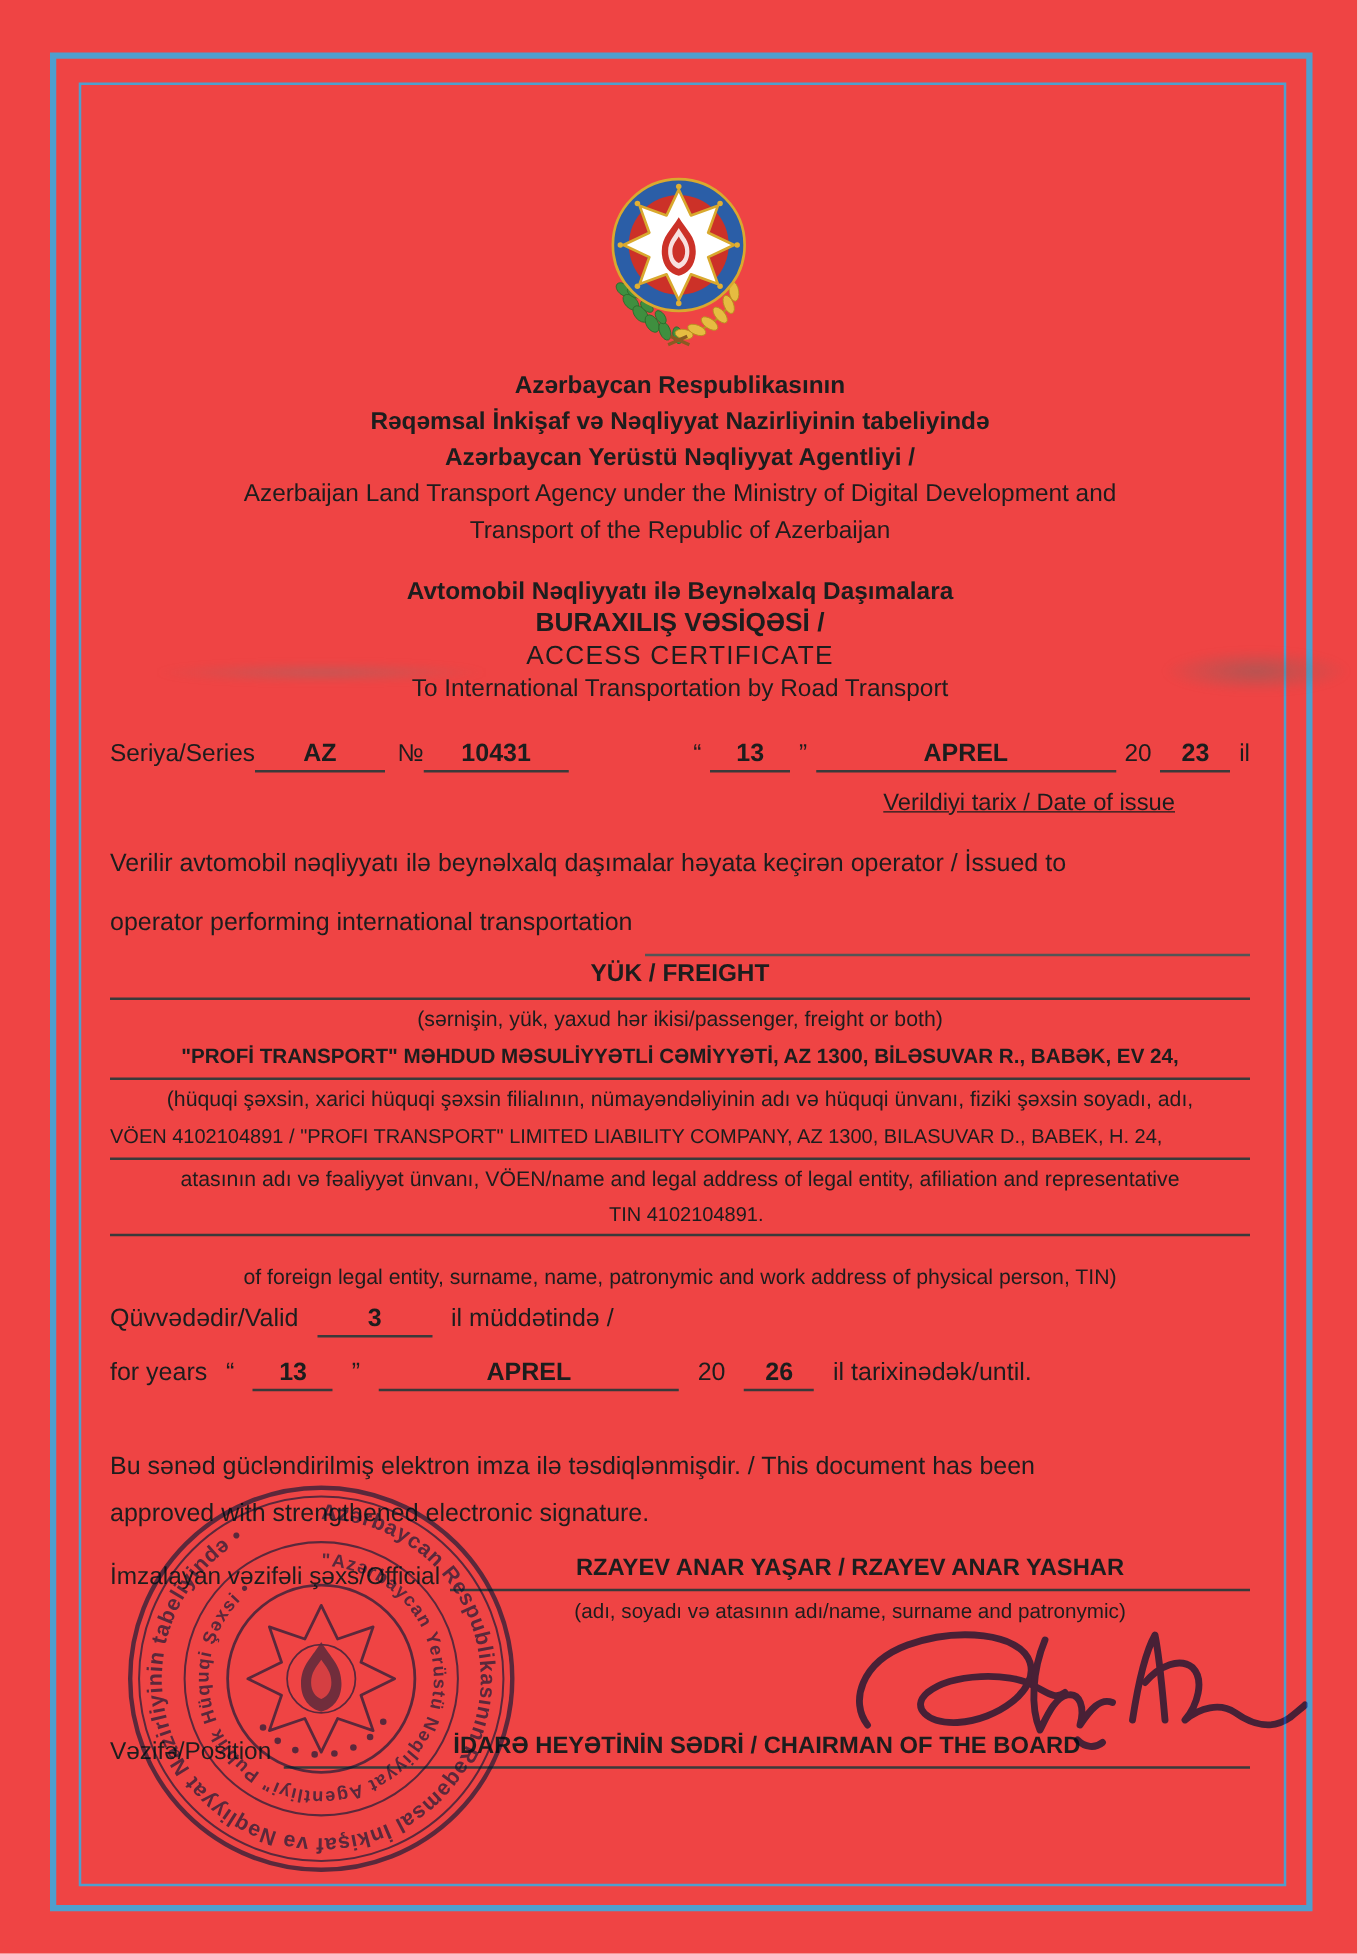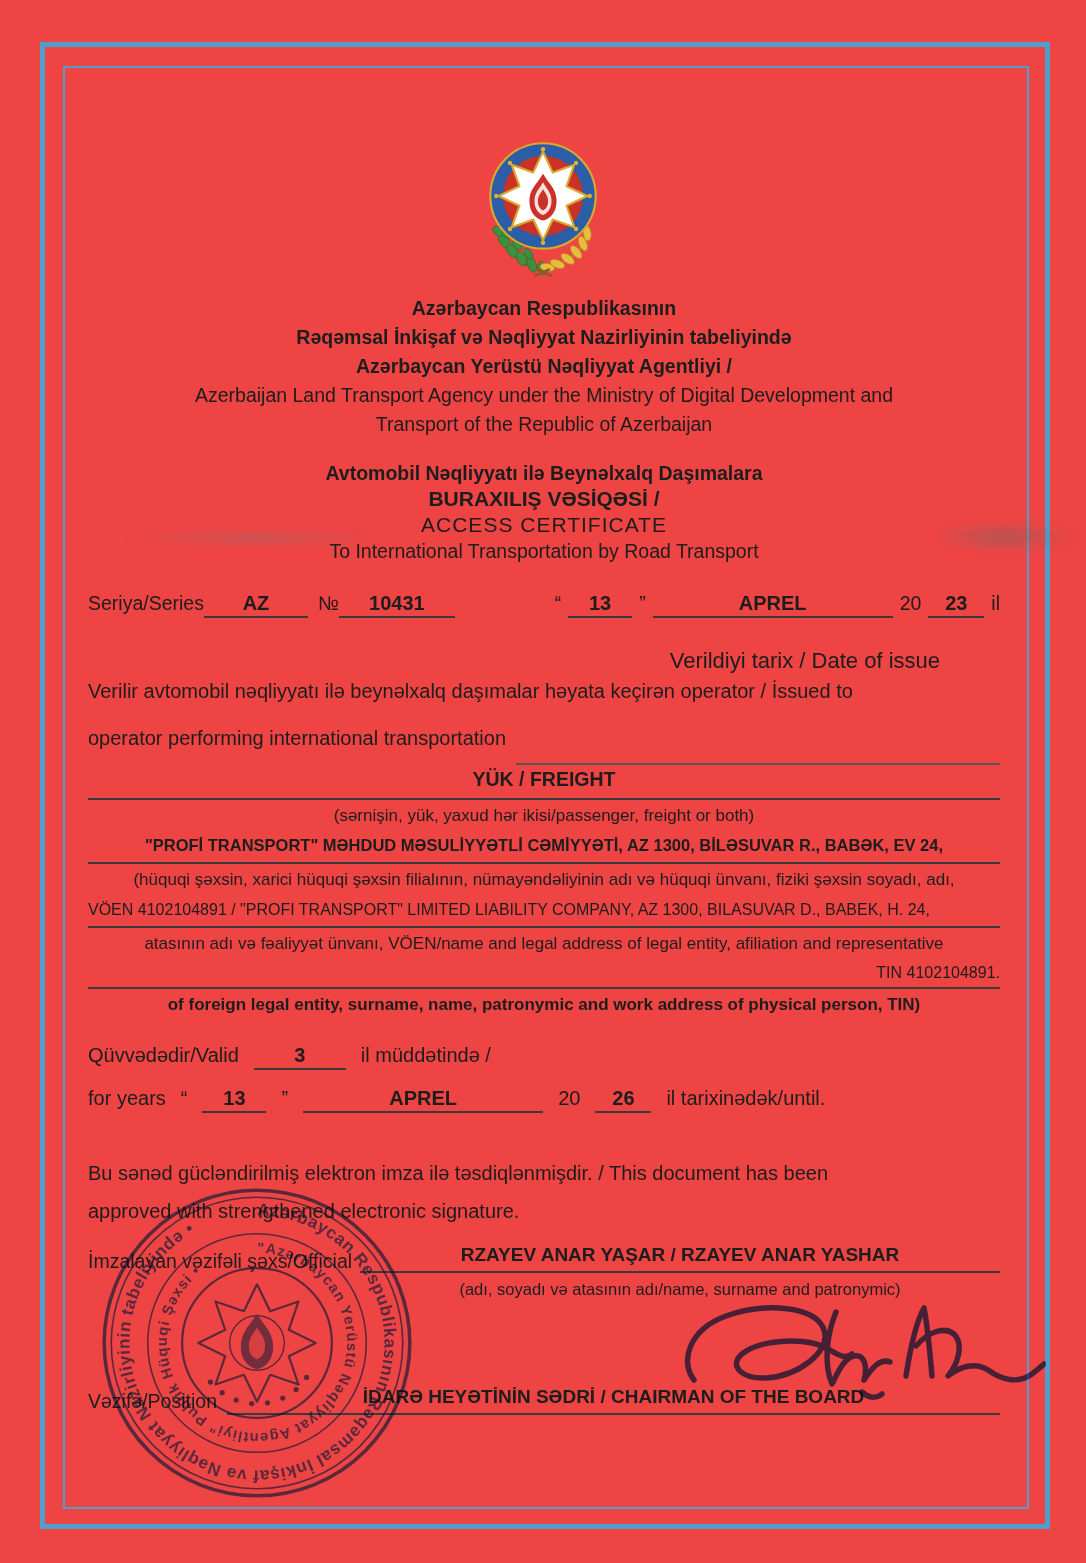--- a/index.html
+++ b/index.html
@@ -49,36 +49,36 @@
     padding:0 4px 2px;
   }
   .w-series{min-width:104px;}
   .w-number{min-width:116px;}
   .w-day{min-width:64px;}
   .w-month{min-width:240px;}
   .w-year{min-width:56px;}
   .w-valid{min-width:92px;}
   .gap{display:inline-block;width:10px;}
   .series .right{margin-left:auto;display:flex;align-items:baseline;gap:7px;}
-  .date-caption{position:absolute;top:56px;right:60px;font-size:22px;}
+  .date-caption{position:absolute;top:40px;right:60px;font-size:19px;text-decoration:underline;}
 
   
   .issued{top:668px;font-size:20px;line-height:47px;}
   .issued .row{display:flex;align-items:flex-end;}
   .fill-uline{flex:1;border-bottom:2px solid #555;height:2px;margin-left:10px;transform:translateY(3px);}
 
   
   .operator{top:766px;text-align:center;}
   .rule{border-top:2px solid var(--rule);height:0;}
   .op-type{font-weight:bold;font-size:19.5px;line-height:26px;margin-bottom:6px;}
   .op-cap{font-size:17px;line-height:24px;margin-top:4px;}
   .op-name-az{font-weight:bold;font-size:16.5px;line-height:26px;margin:4px 0 4px;}
   .op-name-en{font-size:16px;line-height:24px;text-align:left;margin:6px 0 4px;font-weight:500;}
-  .op-tin{font-size:16px;line-height:24px;text-align:right;padding-left:10px;margin:5px 0 2px;}
-  .op-cap-last{margin-top:4px;font-weight:bold;}
+  .op-tin{font-size:16px;line-height:24px;text-align:center;padding-left:10px;margin:5px 0 2px;}
+  .op-cap-last{margin-top:21px;}
 
   
   .validity{top:1044px;font-size:20px;}
   .validity .row{display:flex;align-items:baseline;gap:15px;}
   .validity .row2{margin-top:17px;}
 
   
   .approval{top:1154px;font-size:20px;line-height:38px;}
 
   

